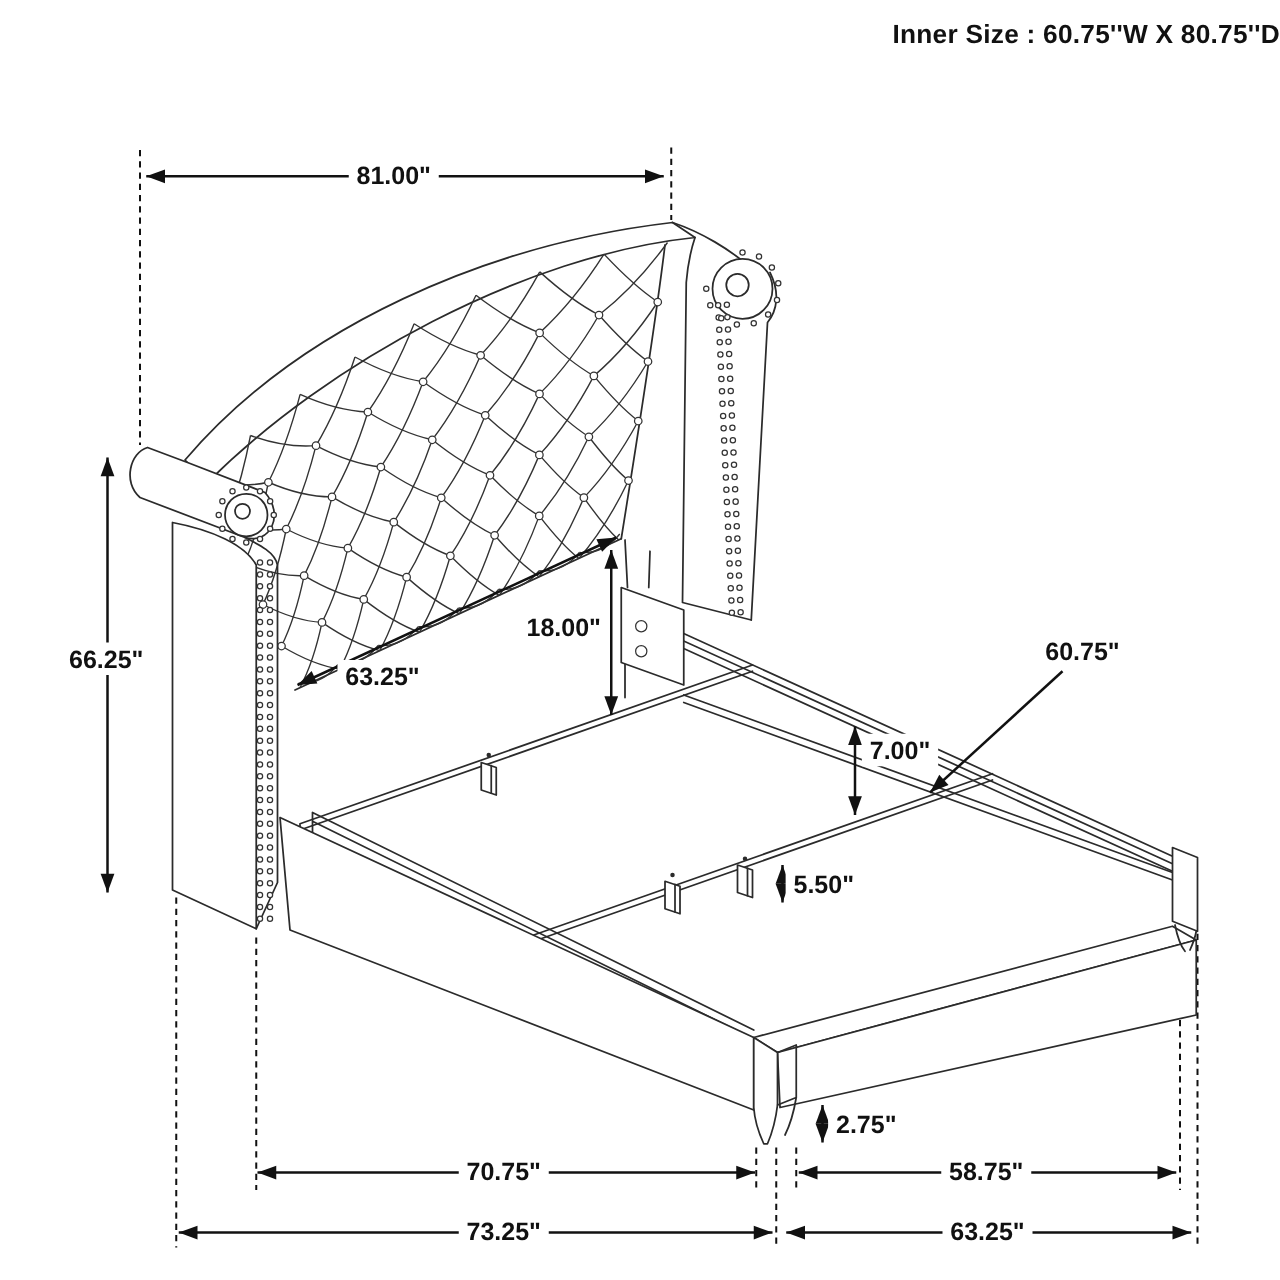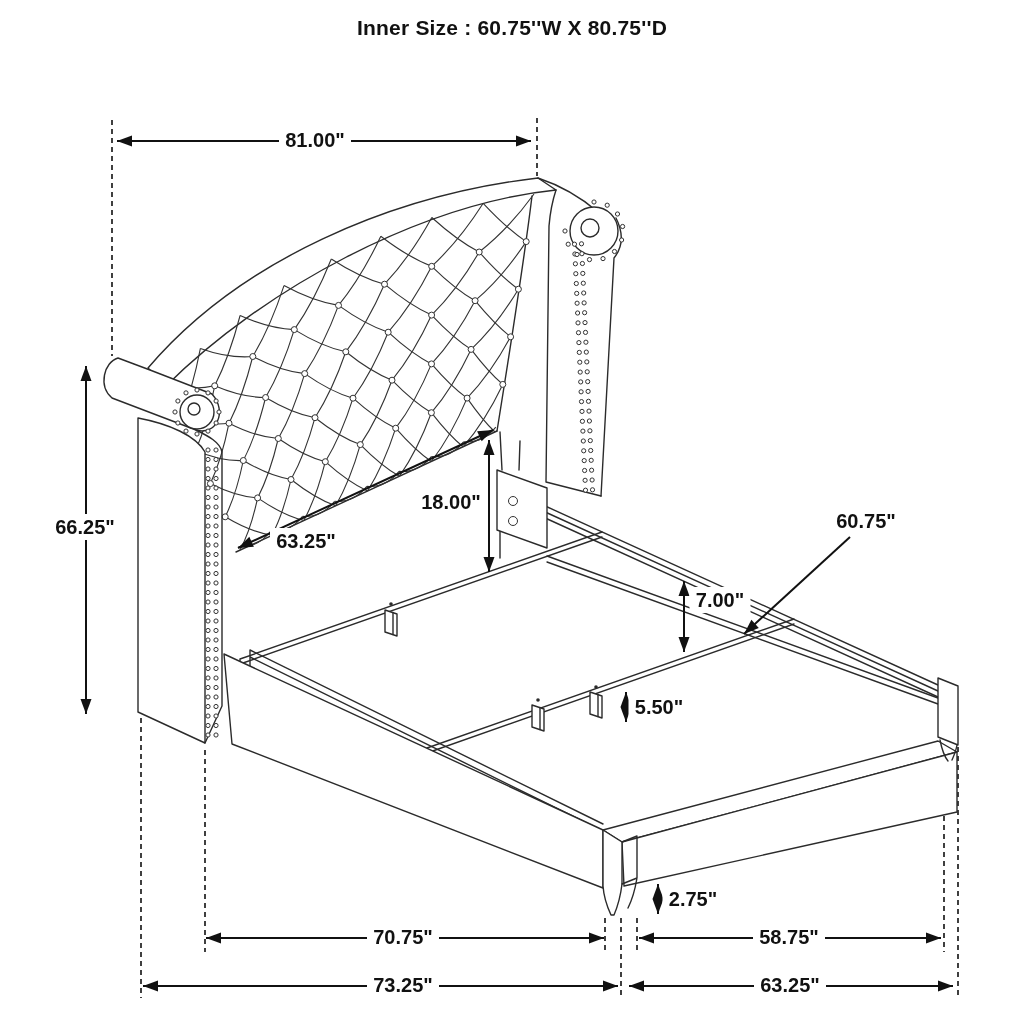--- a/index.html
+++ b/index.html
@@ -1,18 +1,18 @@
 <!DOCTYPE html>
 <html><head>
 <meta charset="utf-8">
 <style>
   html,body{margin:0;padding:0;background:#ffffff;}
   .stage{position:relative;width:1024px;height:1024px;background:#ffffff;overflow:hidden;
          font-family:"Liberation Sans", sans-serif;}
-  .title{position:absolute;top:16px;left:0;width:100%;text-align:center;
+  .title{position:absolute;top:16px;left:0;width:100%;text-align:right;
          font-size:21px;font-weight:bold;color:#111;letter-spacing:.2px;}
   svg{position:absolute;top:0;left:0;}
   .art{stroke:#2b2b2b;stroke-width:1.4;fill:none;stroke-linejoin:round;stroke-linecap:round;}
   .artfill{stroke:#2b2b2b;stroke-width:1.4;fill:#ffffff;stroke-linejoin:round;}
   .tuft{stroke:#333;stroke-width:1.1;fill:none;}
   .stud{stroke:#333;stroke-width:1;fill:#ffffff;}
   .dimline{stroke:#111;stroke-width:2;fill:none;}
   .dimarrow{fill:#111;stroke:none;}
   .ext{stroke:#111;stroke-width:1.6;stroke-dasharray:5 4;fill:none;}
   .dimtext{font-family:"Liberation Sans", sans-serif;font-size:20px;font-weight:bold;fill:#111;}

